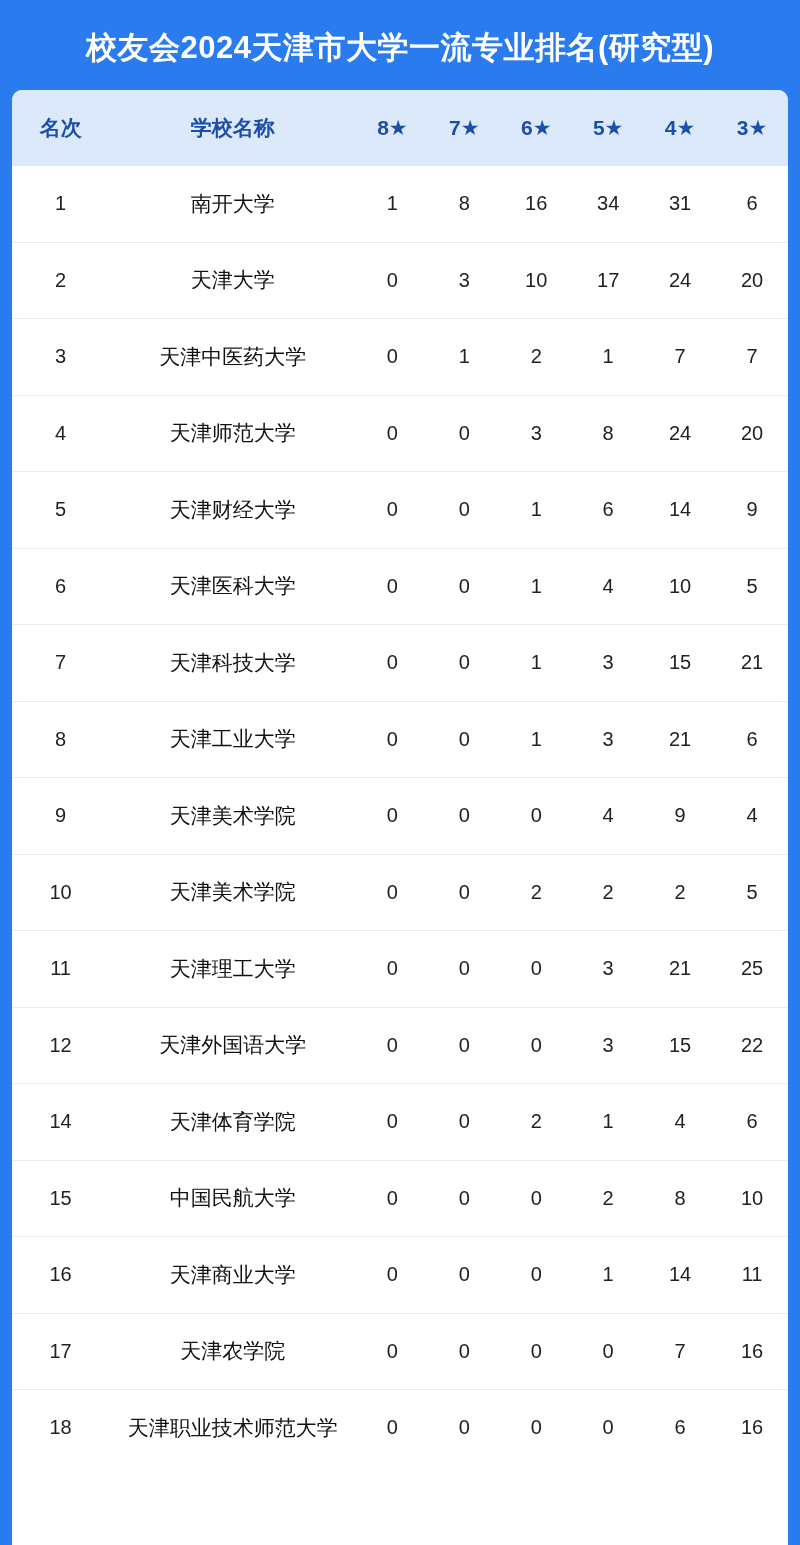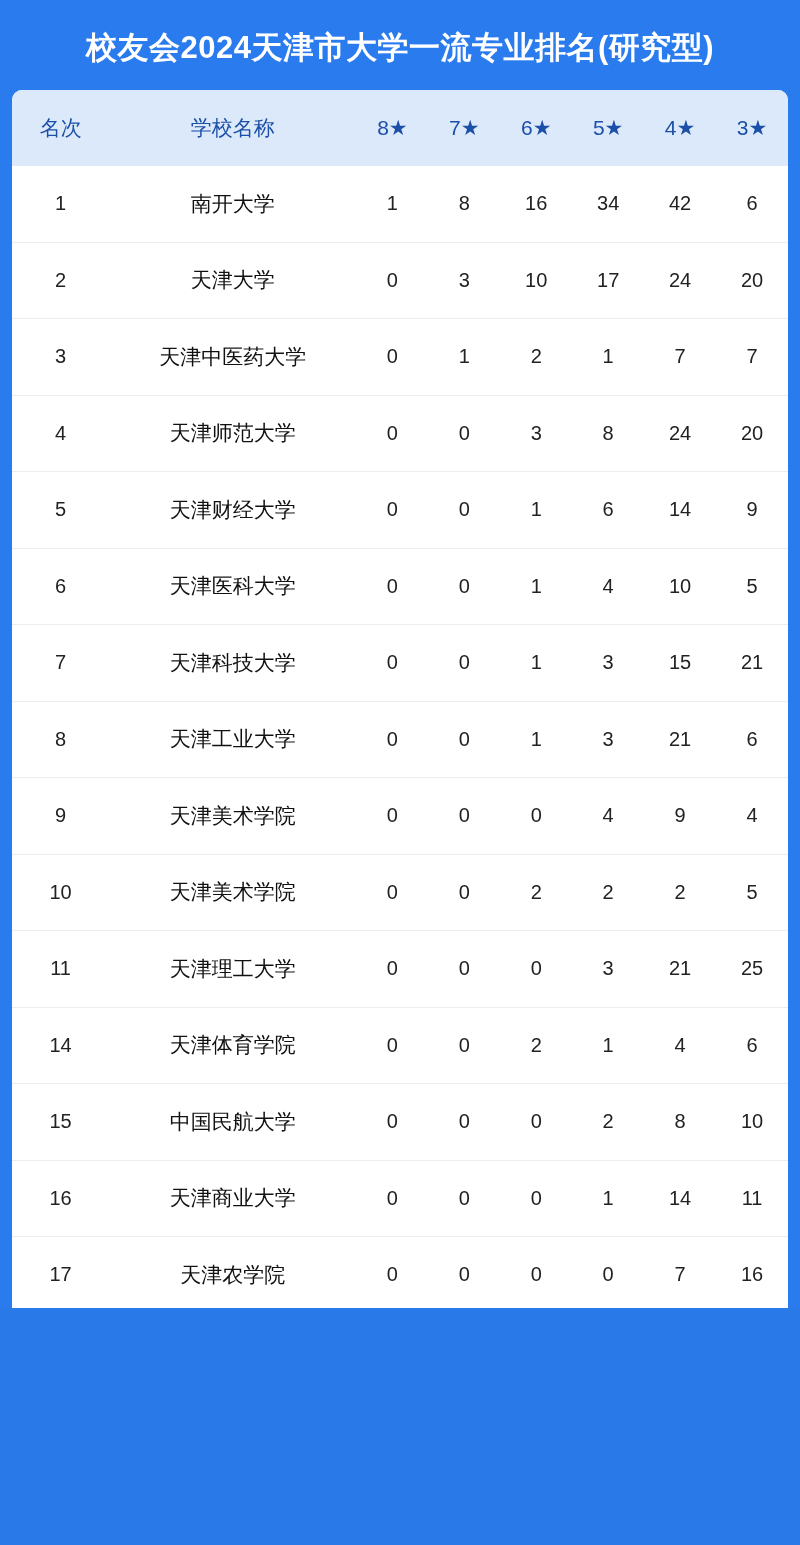--- a/index.html
+++ b/index.html
@@ -8,21 +8,21 @@
   }
   body {
     width: 800px;
     height: 1545px;
     background: #2979e8;
     font-family: "Liberation Sans", "DejaVu Sans", sans-serif;
     overflow: hidden;
   }
   .page {
     width: 800px;
-    height: 1308px;
+    height: 1545px;
     box-sizing: border-box;
     padding: 12px 12px 0 12px;
     background: linear-gradient(180deg, #2a7bee 0%, #2a7bee 100%);
     display: flex;
     flex-direction: column;
   }
   .title-bar {
     height: 72px;
     display: flex;
     align-items: center;
@@ -43,21 +43,21 @@
   }
   table {
     width: 100%;
     border-collapse: collapse;
     table-layout: fixed;
   }
   thead th {
     background: #dbe9fb;
     color: #1b4fa8;
     font-size: 21px;
-    font-weight: normal;
+    font-weight: bold;
     height: 74px;
     vertical-align: middle;
     text-align: center;
   }
   tbody td {
     height: 73.5px;
     text-align: center;
     vertical-align: middle;
     font-size: 20px;
     color: #222222;
@@ -116,21 +116,21 @@
         </tr>
       </thead>
       <tbody>
         <tr>
           <td>1</td>
           <td class="school">南开大学</td>
           <td>1</td>
           <td>8</td>
           <td>16</td>
           <td>34</td>
-          <td>42</td>
+          <td>31</td>
           <td>6</td>
         </tr>
         <tr>
           <td>2</td>
           <td class="school">天津大学</td>
           <td>0</td>
           <td>3</td>
           <td>10</td>
           <td>17</td>
           <td>24</td>
@@ -220,20 +220,30 @@
           <td>11</td>
           <td class="school">天津理工大学</td>
           <td>0</td>
           <td>0</td>
           <td>0</td>
           <td>3</td>
           <td>21</td>
           <td>25</td>
         </tr>
         <tr>
+          <td>12</td>
+          <td class="school">天津外国语大学</td>
+          <td>0</td>
+          <td>0</td>
+          <td>0</td>
+          <td>3</td>
+          <td>15</td>
+          <td>22</td>
+        </tr>
+        <tr>
           <td>14</td>
           <td class="school">天津体育学院</td>
           <td>0</td>
           <td>0</td>
           <td>2</td>
           <td>1</td>
           <td>4</td>
           <td>6</td>
         </tr>
         <tr>

